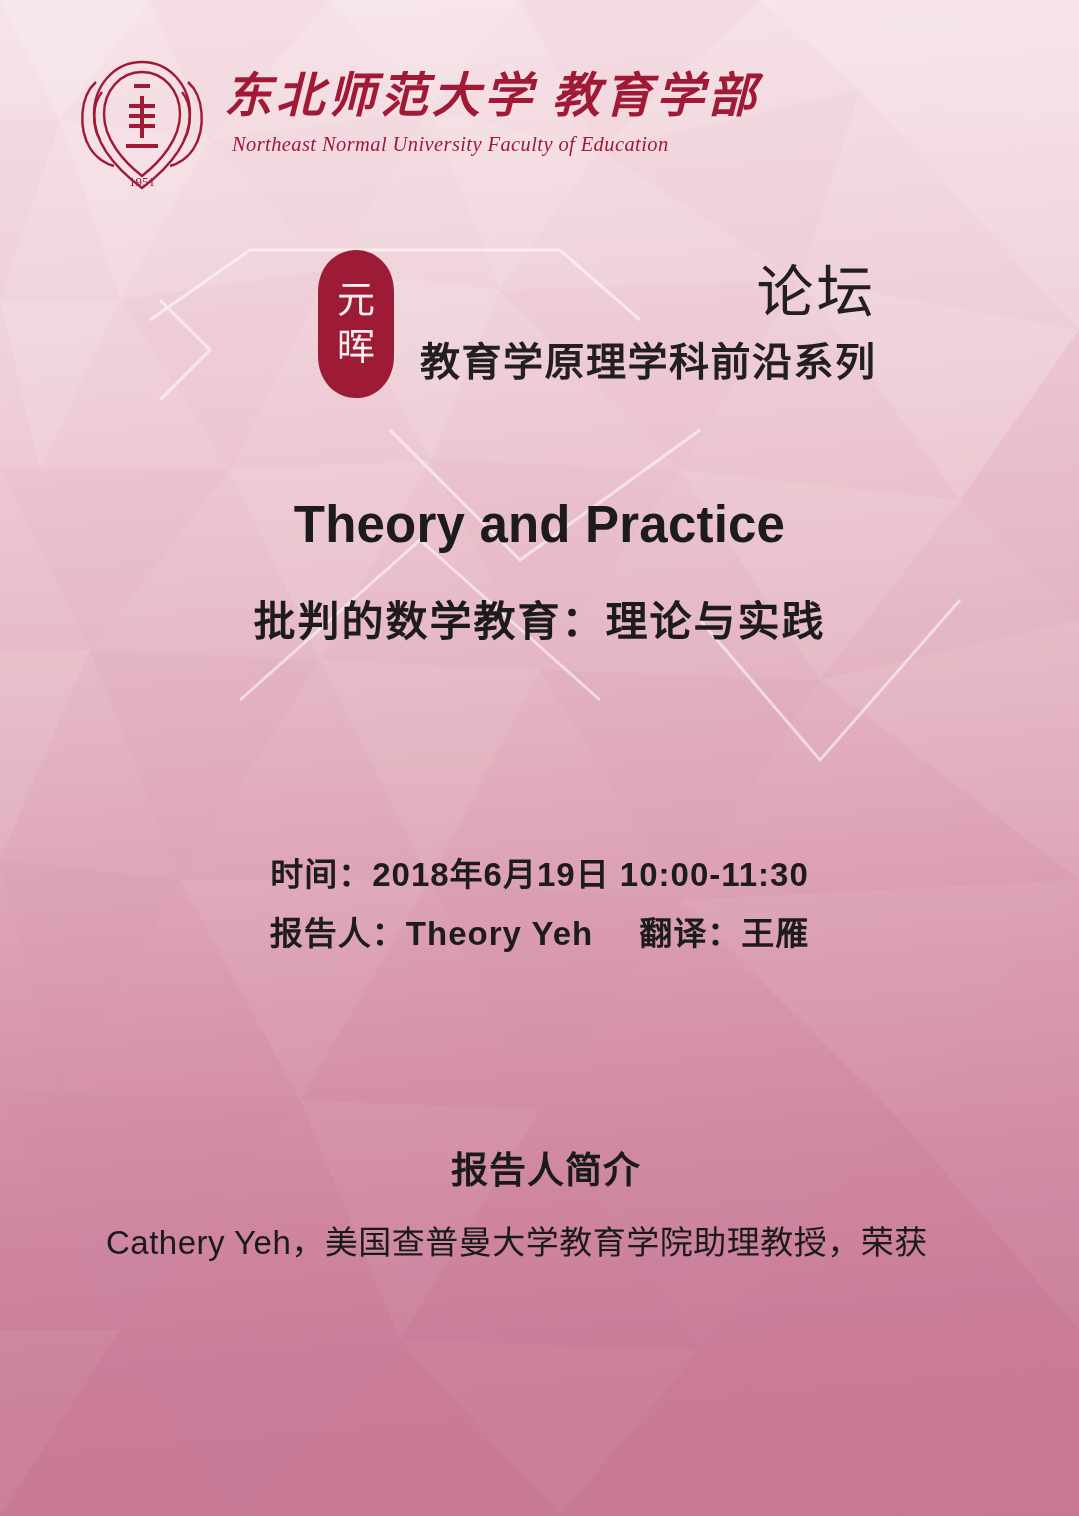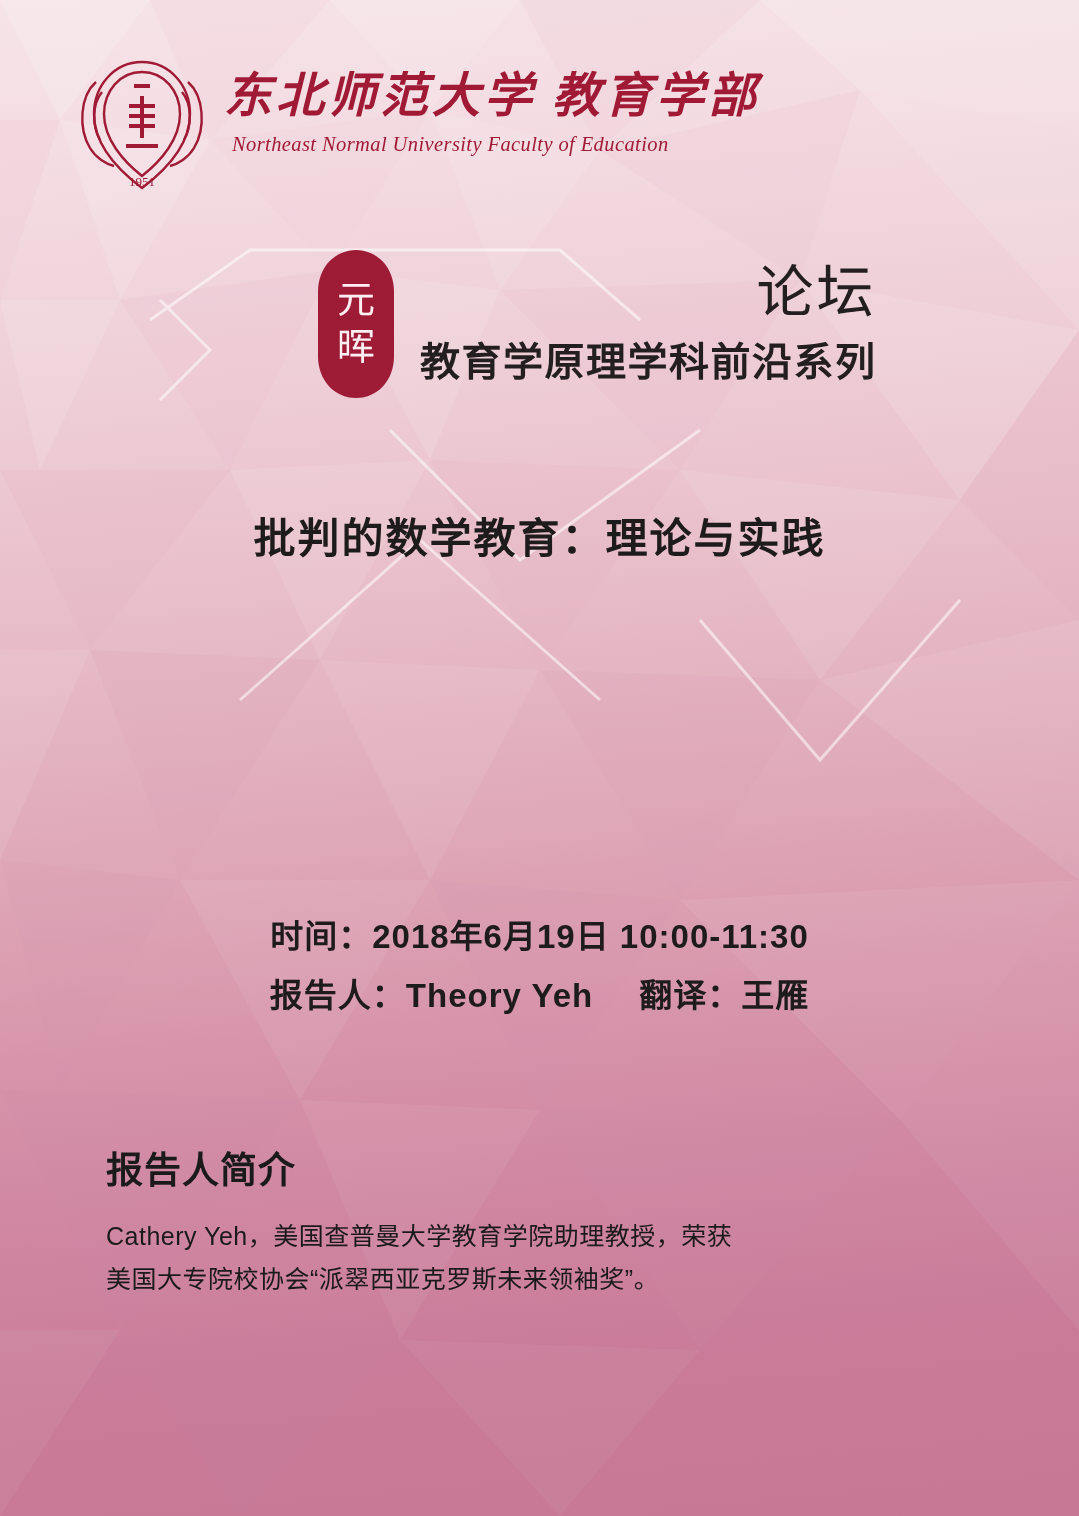--- a/index.html
+++ b/index.html
@@ -145,21 +145,21 @@
     font-size: 42px;
     color: #1d1b1c;
     letter-spacing: 2px;
     margin-top: 20px;
     text-align: center;
   }
 
   
   .details-block {
     position: absolute;
-    top: 908px;
+    top: 846px;
     left: 0;
     width: 100%;
     text-align: center;
     font-family: "Liberation Sans", "DejaVu Sans", sans-serif;
     font-weight: bold;
     font-size: 33px;
     color: #1d1b1c;
     line-height: 1.78;
     letter-spacing: 1px;
   }
@@ -174,25 +174,26 @@
     top: 1140px;
     left: 106px;
     width: 880px;
   }
   .bio-heading {
     font-family: "Liberation Sans", "DejaVu Sans", sans-serif;
     font-weight: bold;
     font-size: 37px;
     color: #1b1a1a;
     letter-spacing: 1px;
+    text-align: center;
   }
   .bio-text {
     margin-top: 22px;
     font-family: "Liberation Sans", "DejaVu Sans", sans-serif;
-    font-size: 25px;
+    font-size: 33px;
     color: #1b1a1a;
     line-height: 1.62;
     letter-spacing: 0.5px;
   }
 </style>
 </head>
 <body>
 
 <div class="poster">
 
@@ -282,31 +283,31 @@
         <span>晖</span>
       </div>
     </div>
     <div class="forum-text">
       <div class="forum-main">论坛</div>
       <div class="forum-sub">教育学原理学科前沿系列</div>
     </div>
   </div>
 
   <div class="title-block">
+    <div class="title-en">Theory and Practice</div>
     <div class="title-cn">批判的数学教育：理论与实践</div>
   </div>
 
   <div class="details-block">
     <div class="row-time">
       <span>时间：</span><span>2018年6月19日 10:00-11:30</span>
     </div>
     <div class="row-speaker">
       <span>报告人：</span><span>Theory Yeh</span><span class="gap"></span><span>翻译：</span><span>王雁</span>
     </div>
   </div>
 
   <div class="bio-block">
     <div class="bio-heading">报告人简介</div>
     <div class="bio-text">Cathery Yeh，美国查普曼大学教育学院助理教授，荣获</div>
-    <div class="bio-text" style="margin-top:2px;">美国大专院校协会“派翠西亚克罗斯未来领袖奖”。</div>
   </div>
 
 </div>
 
 </body></html>

